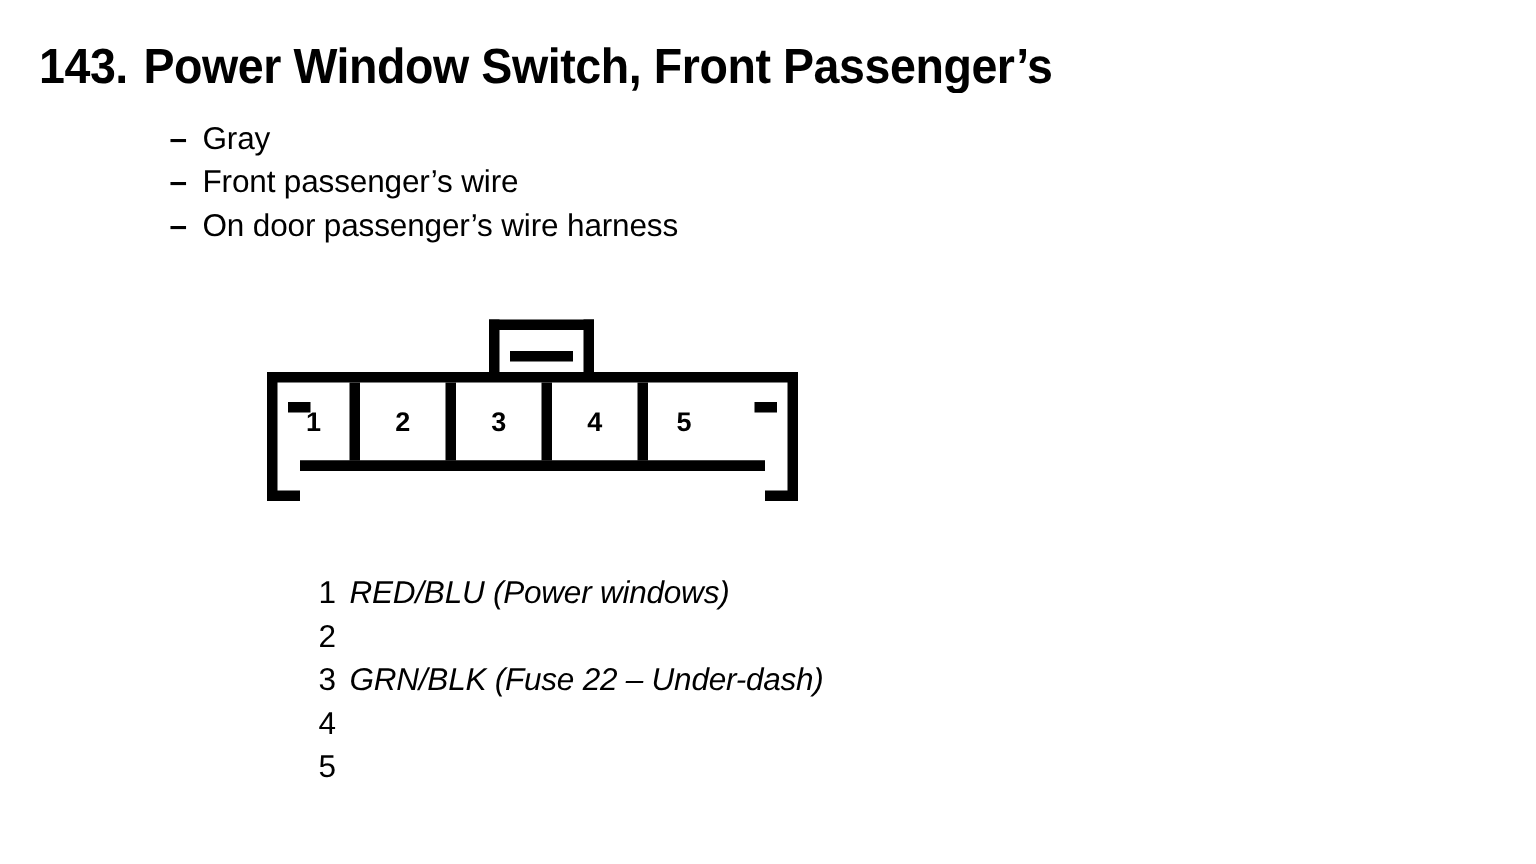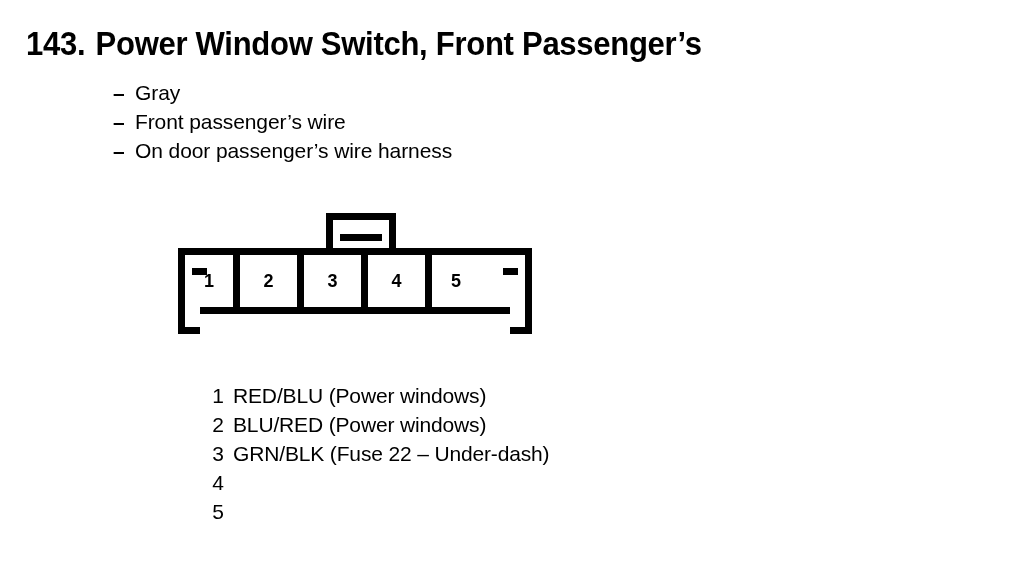--- a/index.html
+++ b/index.html
@@ -172,21 +172,21 @@
     height: 29px;
     font-size: 21px;
     line-height: 29px;
     white-space: nowrap;
   }
   .pin-num {
     width: 17px;
     text-align: right;
     margin-right: 9px;
   }
-  .pin-desc { letter-spacing: -0.15px; }
+  .pin-desc { letter-spacing: -0.15px; font-style: italic; }
 </style>
 </head>
 <body>
 
 <div id="title-block">
   <span id="title-number">143.</span><span id="title-name">Power Window Switch, Front Passenger’s</span>
 </div>
 
 <div id="attributes">
   <div class="attr-row">
@@ -239,21 +239,20 @@
   <div id="bottom-rail"></div>
 </div>
 
 <div id="pin-list">
   <div class="pin-row">
     <span class="pin-num">1</span>
     <span class="pin-desc">RED/BLU (Power windows)</span>
   </div>
   <div class="pin-row">
     <span class="pin-num">2</span>
-    <span class="pin-desc">BLU/RED (Power windows)</span>
   </div>
   <div class="pin-row">
     <span class="pin-num">3</span>
     <span class="pin-desc">GRN/BLK (Fuse 22 – Under-dash)</span>
   </div>
   <div class="pin-row">
     <span class="pin-num">4</span>
   </div>
   <div class="pin-row">
     <span class="pin-num">5</span>

